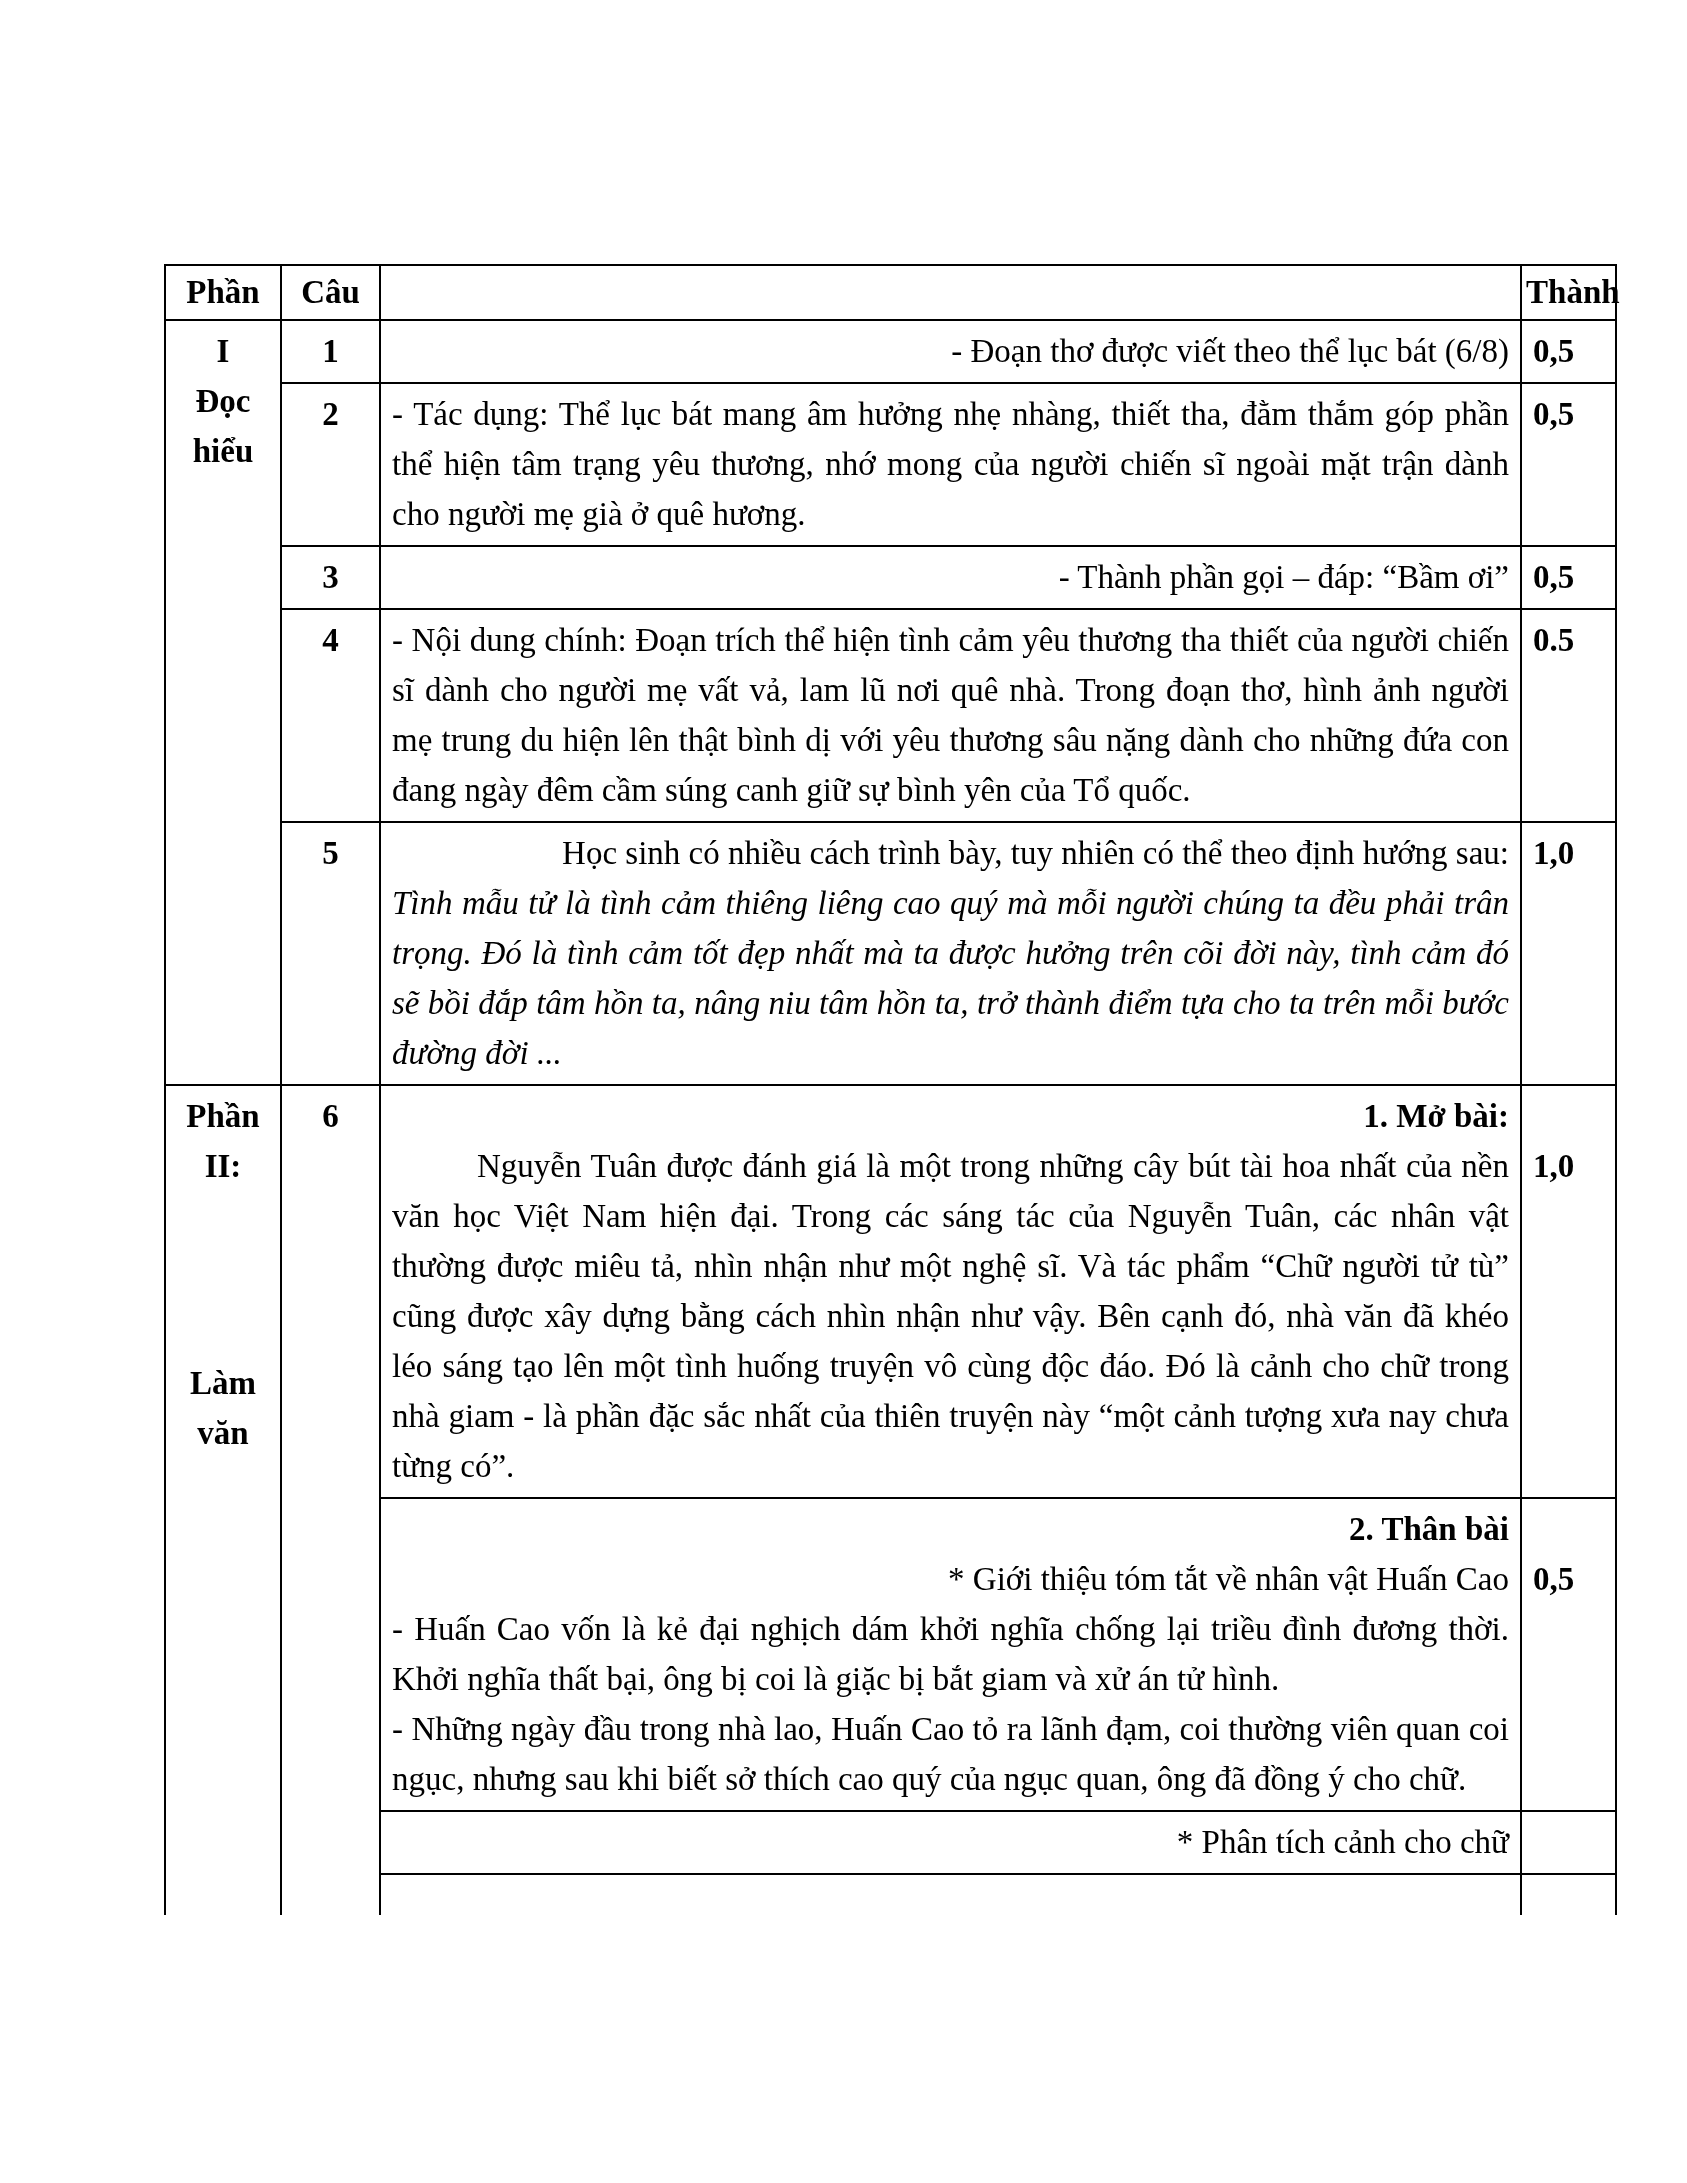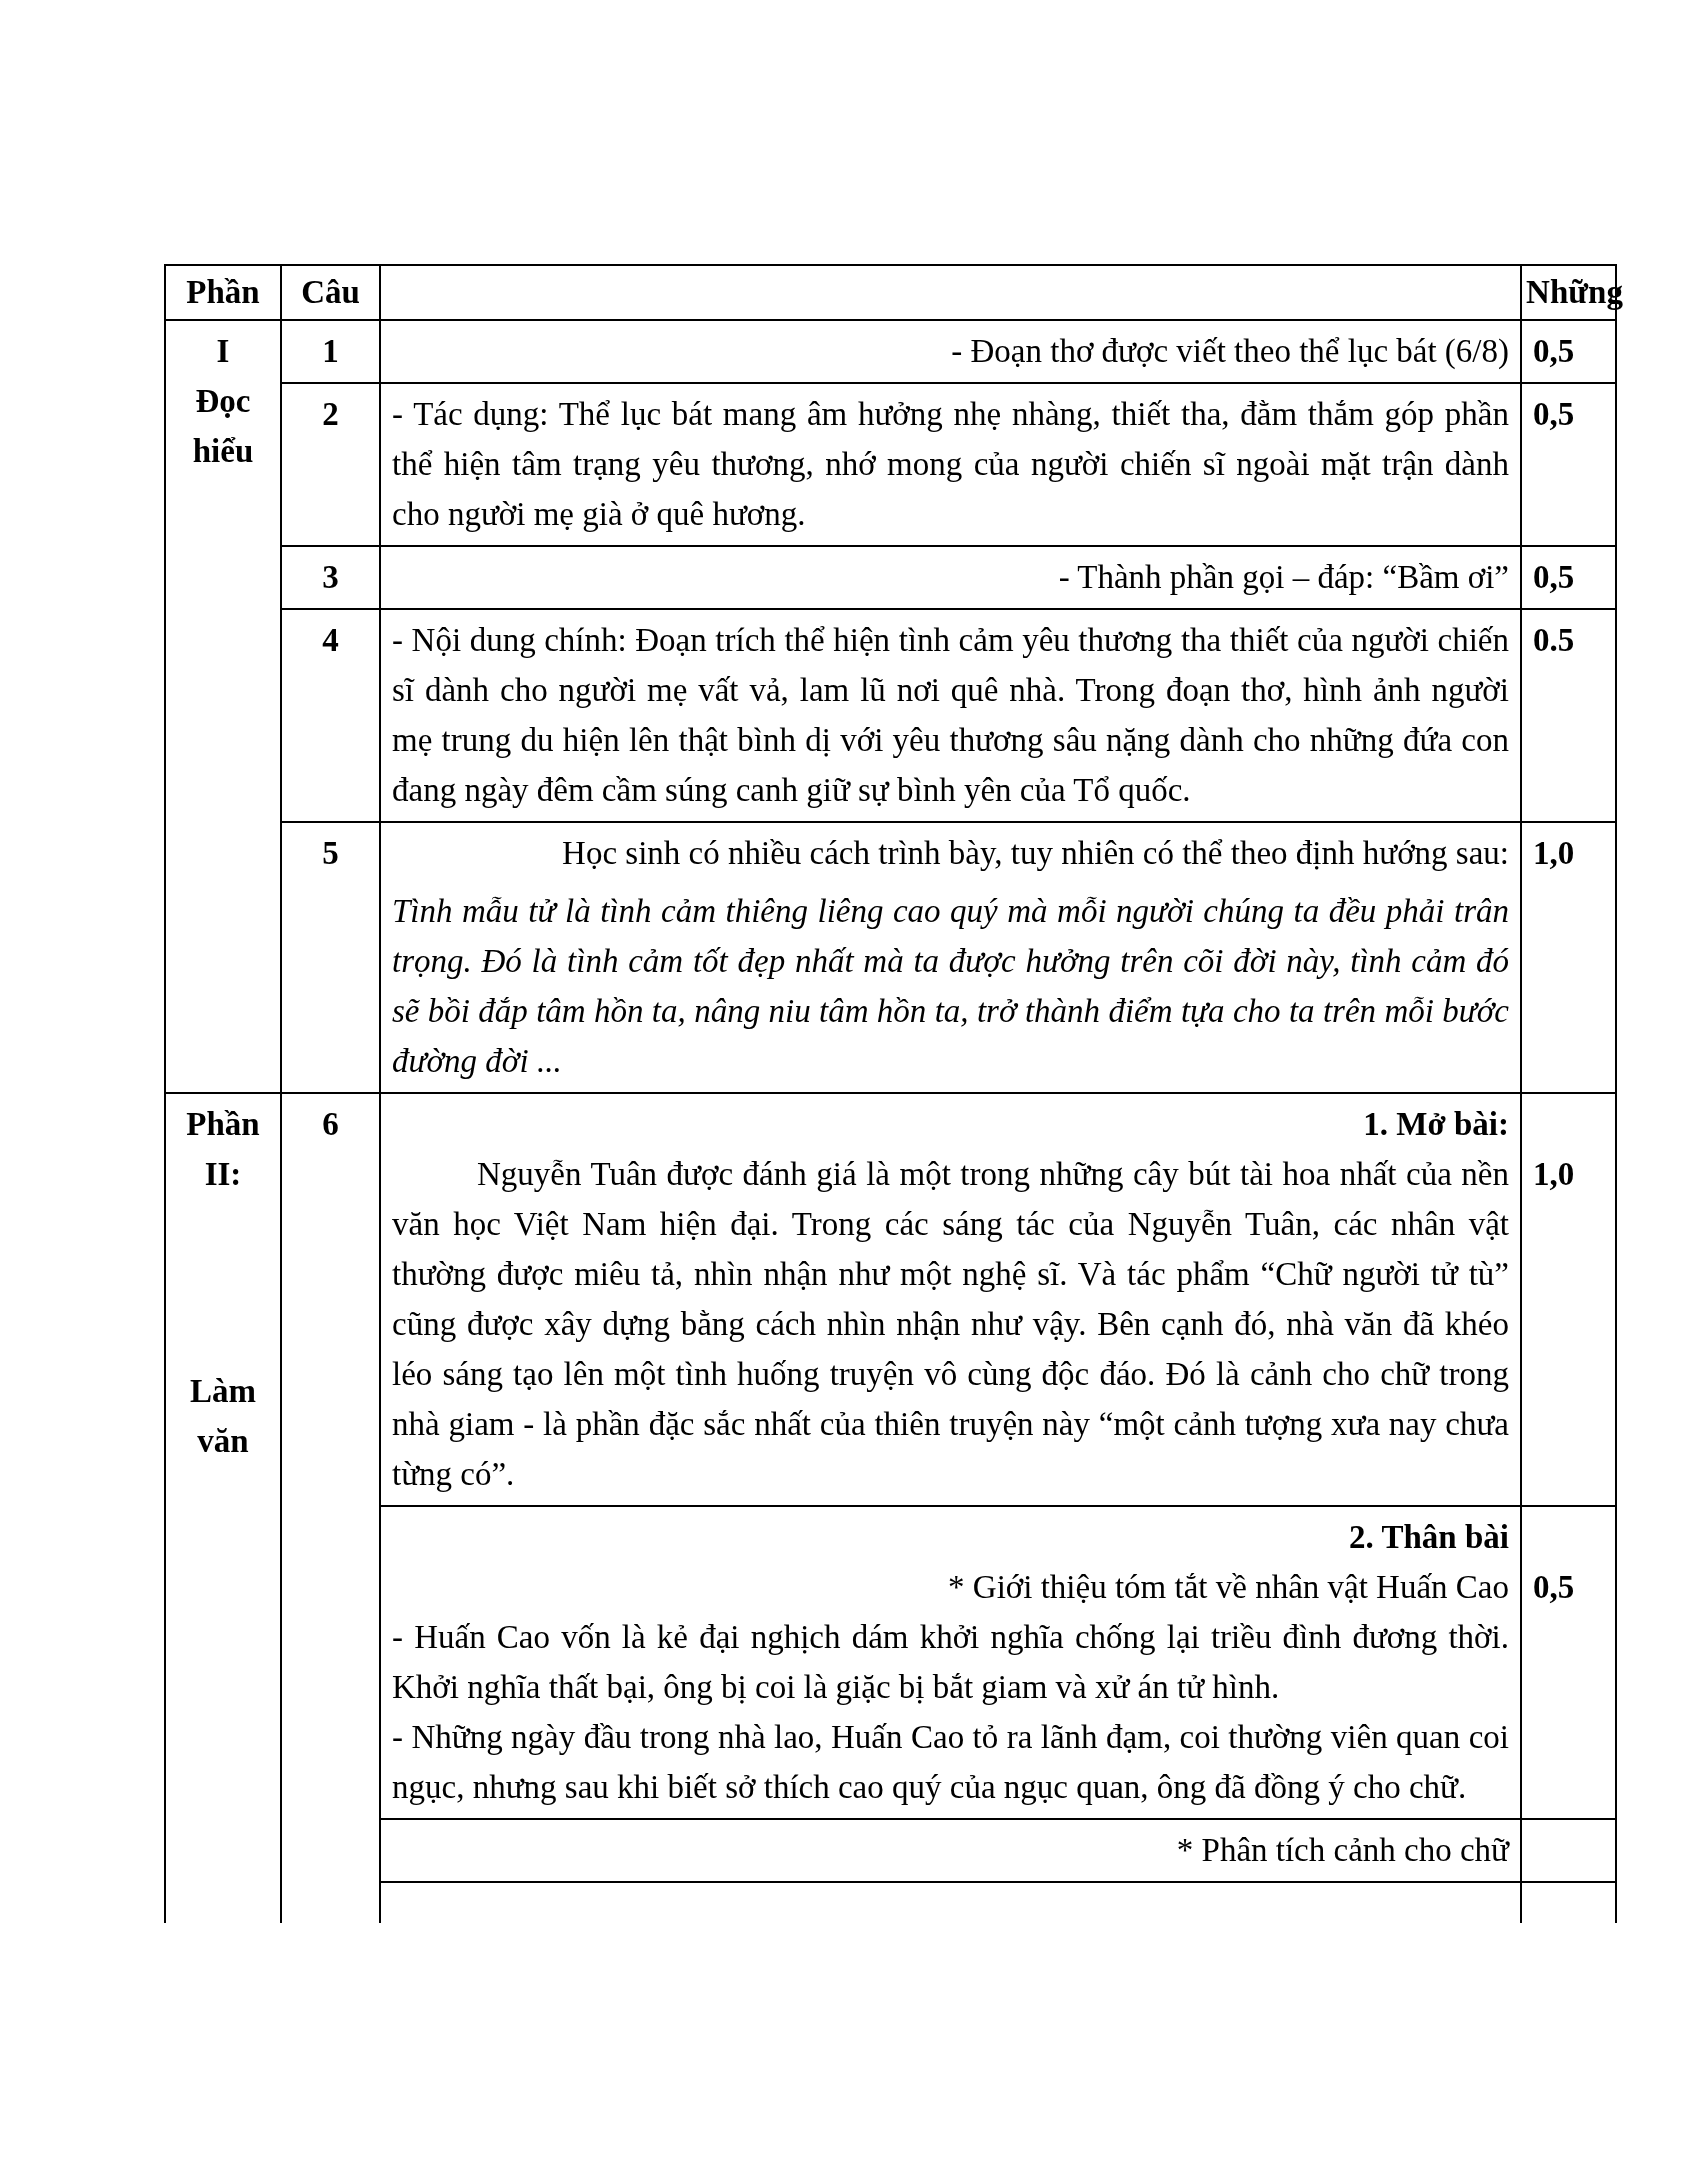--- a/index.html
+++ b/index.html
@@ -42,21 +42,21 @@
     font-weight: bold;
   }
   .diem-cell {
     text-align: left;
     font-weight: bold;
   }
   .content-cell { text-align: left; }
   .content-cell p { text-align: justify; }
   .content-cell p.single { text-align: right; }
   .bold { font-weight: bold; }
-  .italic { font-style: italic; margin-top: 8px; }
+  .italic { font-style: italic; }
   .indent { text-indent: 85px; }
   .offset-1 { margin-top: 50px; }
   .gap-top { margin-top: 167px; }
   tr.cut-row td {
     border-bottom: none;
     height: 41px;
   }
   td.no-bottom { border-bottom: none; }
 </style>
 </head>
@@ -69,21 +69,21 @@
       <col style="width:99px">
       <col style="width:1141px">
       <col style="width:95px">
     </colgroup>
 
     <tbody>
         <tr>
       <th>Phần</th>
       <th>Câu</th>
       <th></th>
-      <th>Những</th>
+      <th>Thành</th>
     </tr>
 
     <tr>
       <td class="phan-cell" rowspan="5">
         <div>I</div>
         <div>Đọc</div>
         <div>hiểu</div>
       </td>
       <td class="cau-cell">1</td>
       <td class="content-cell">

